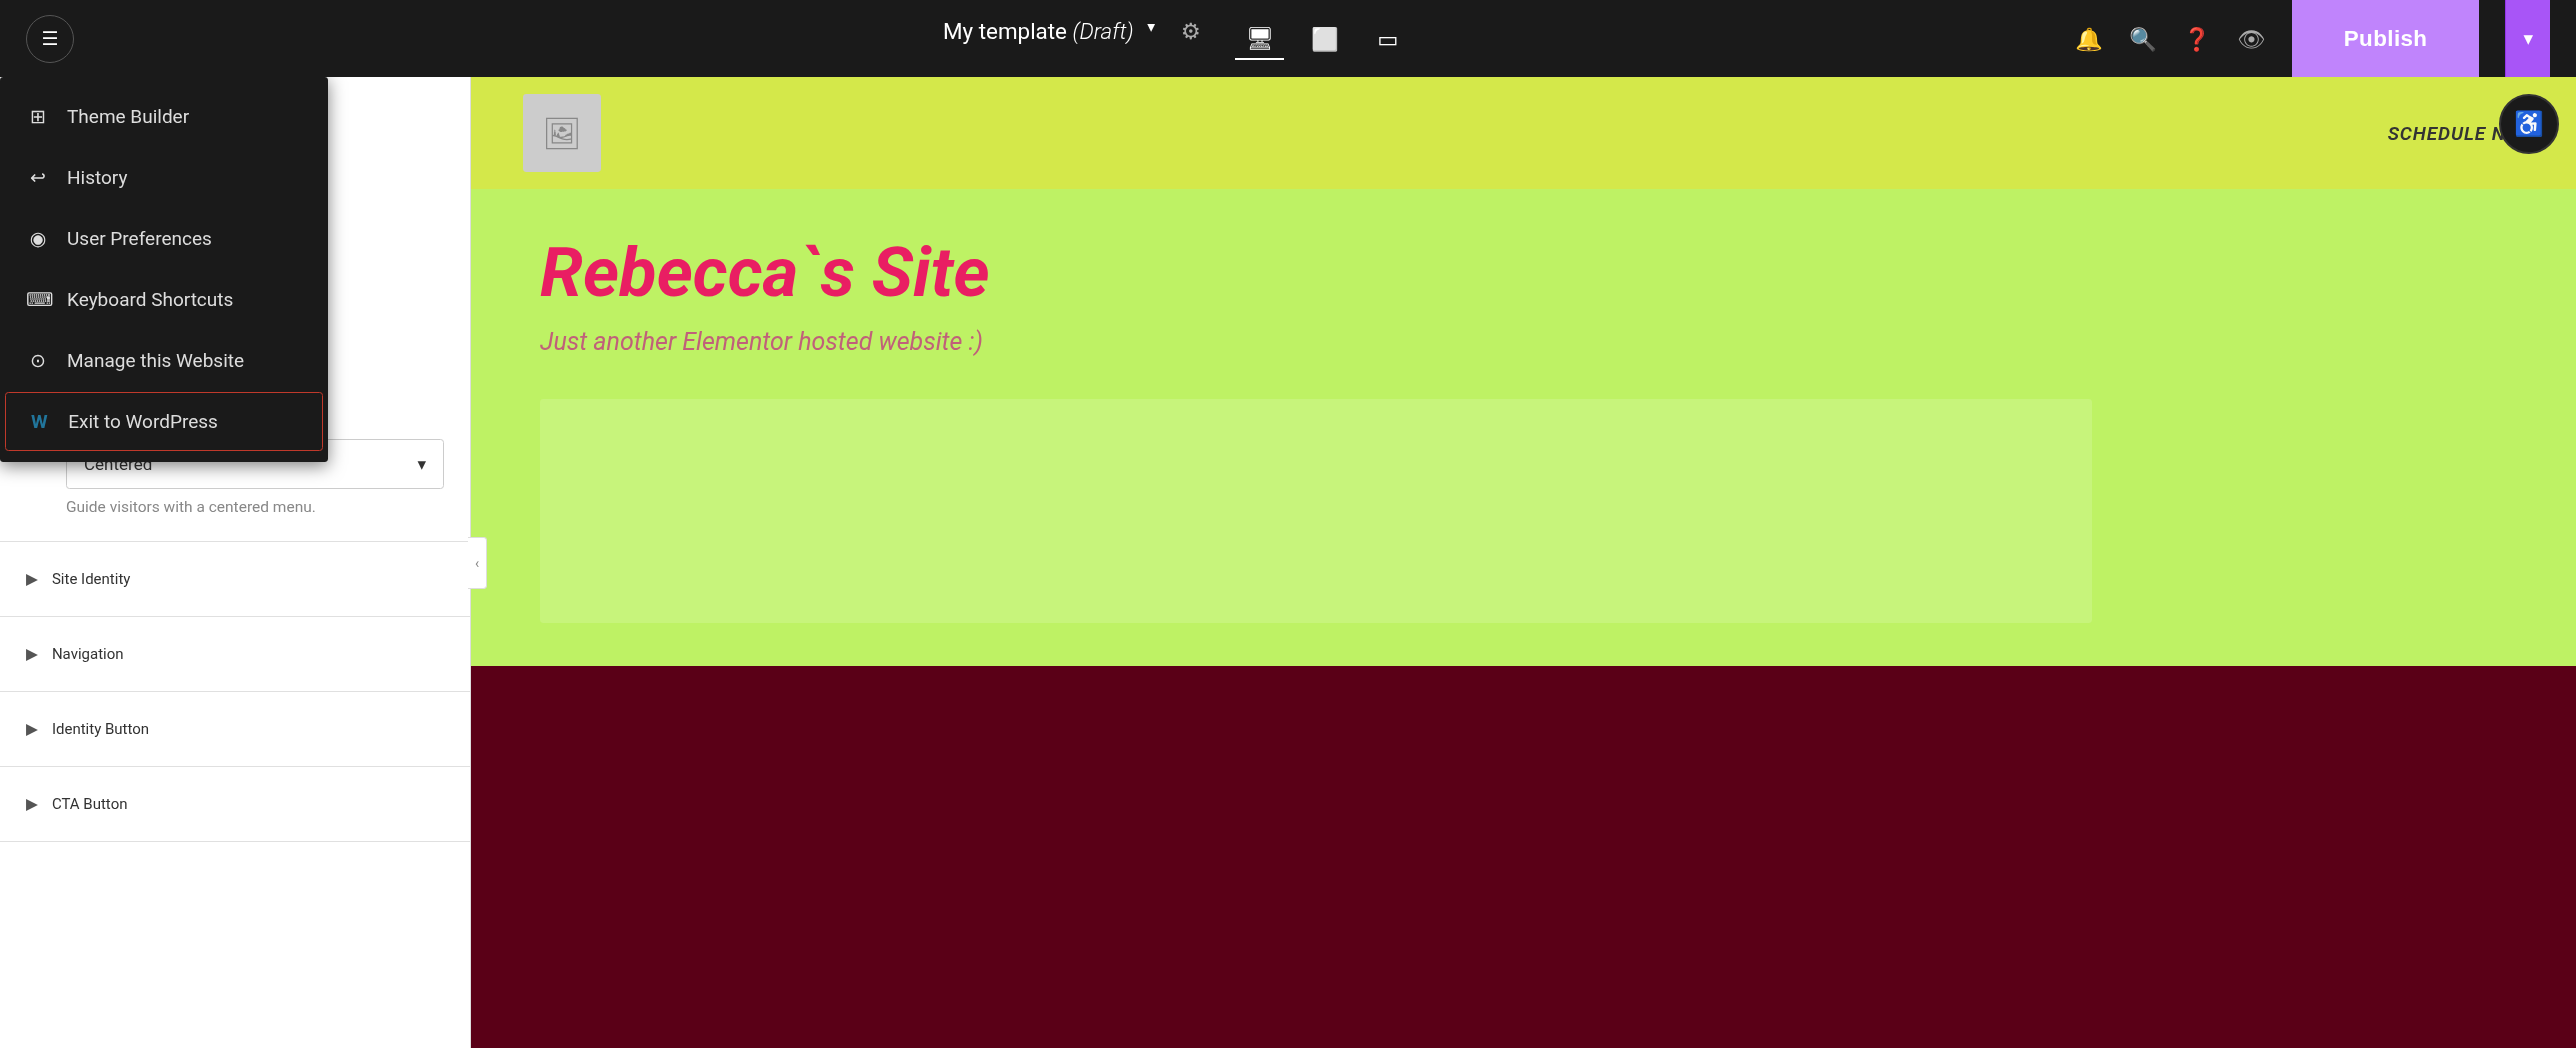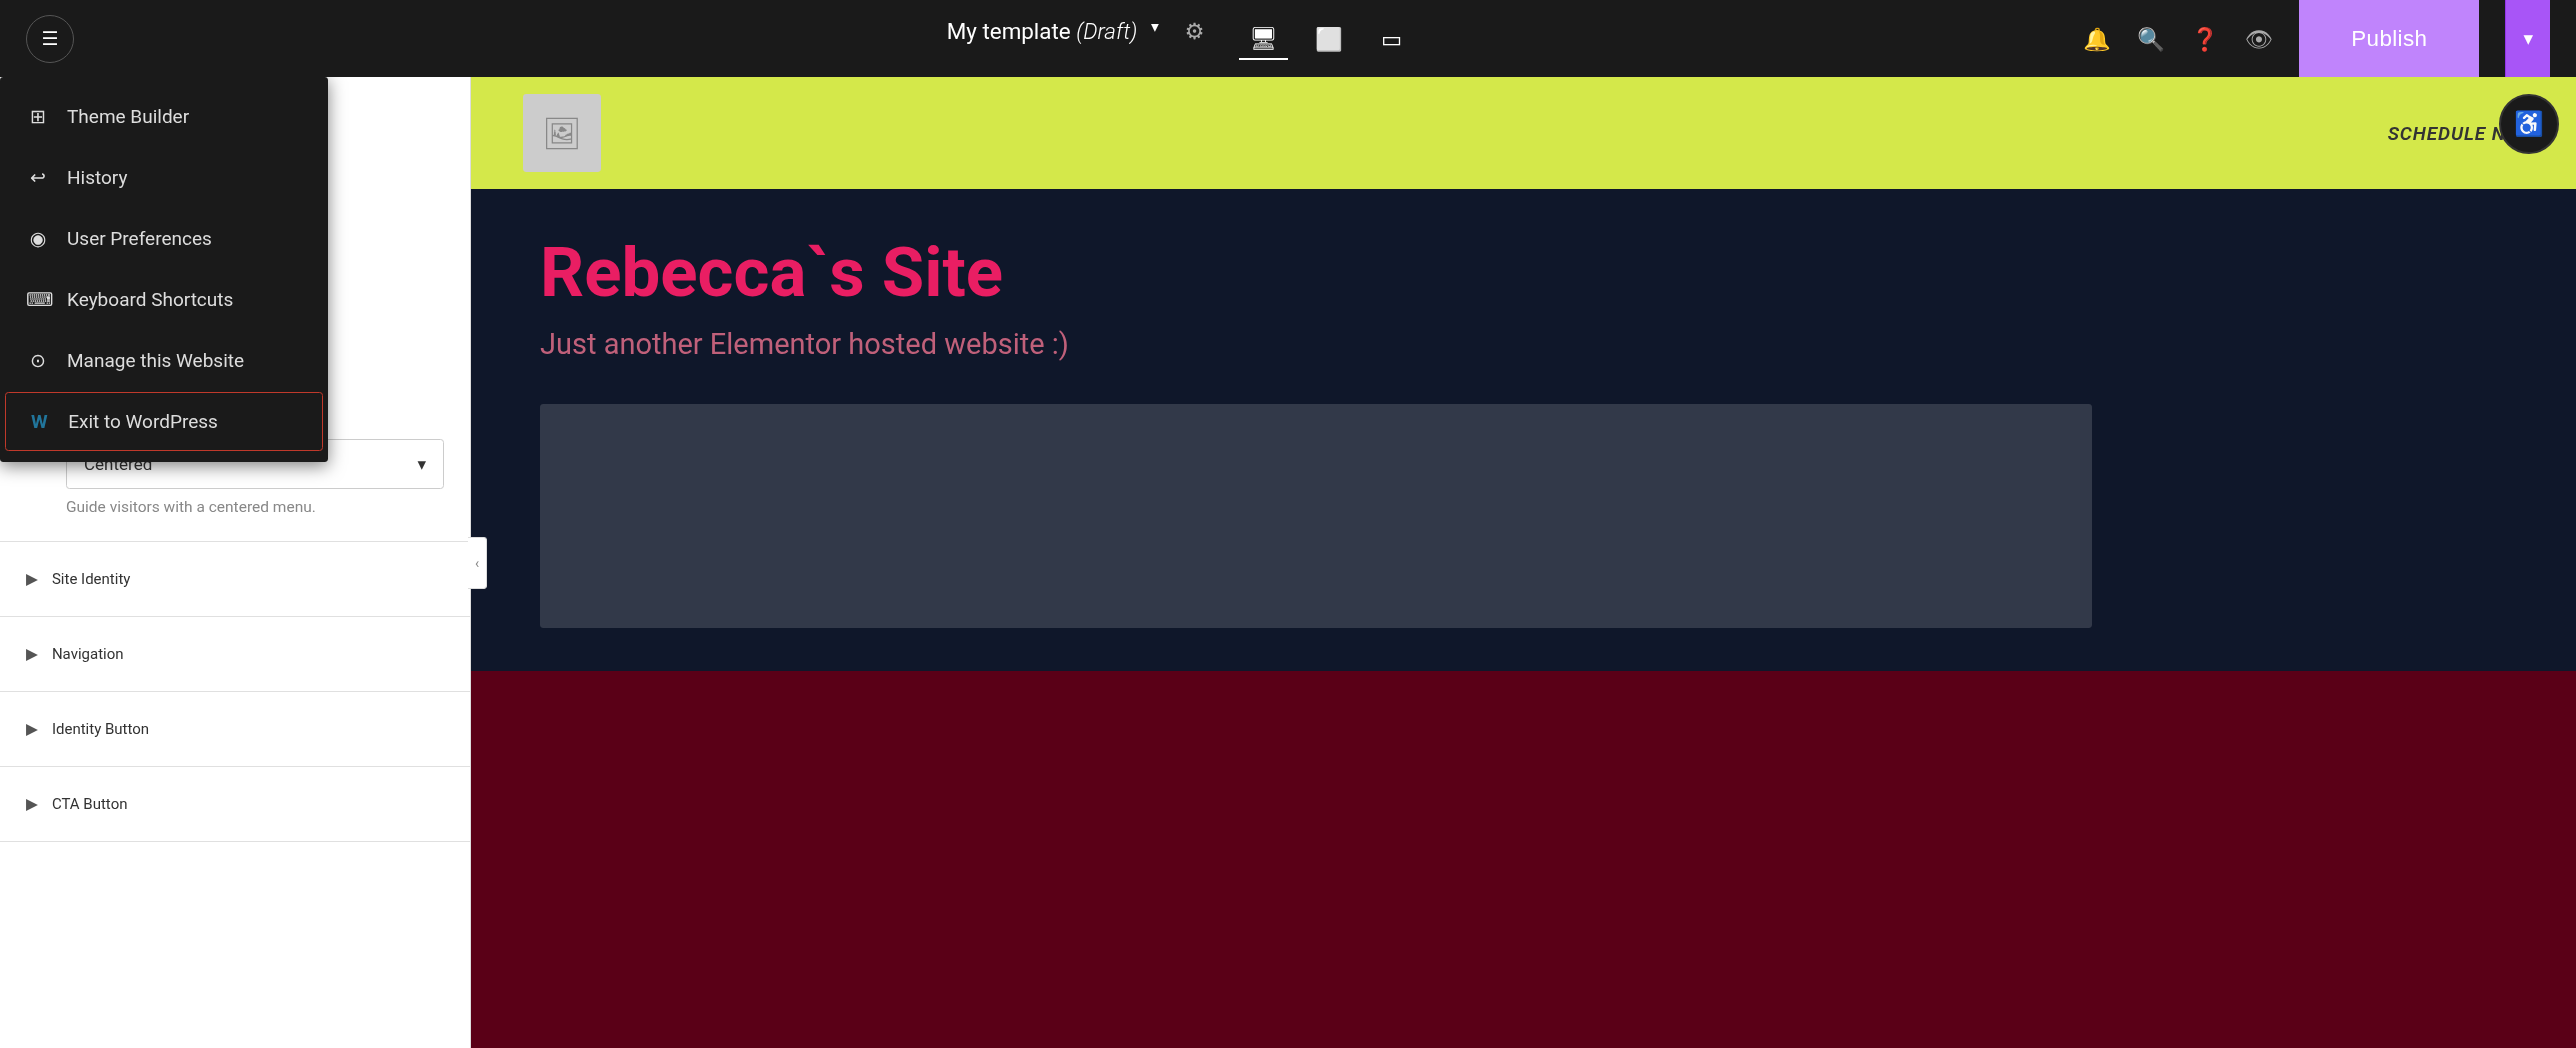--- a/index.html
+++ b/index.html
@@ -88,21 +88,21 @@
       font-size: 22.4px;
       cursor: pointer;
     }
     .publish-btn {
       background: #c084fc;
       color: white;
       border: none;
       padding: 12px 52px;
       height: 77px;
       font-size: 22.4px;
-      font-weight: 400;
+      font-weight: 700;
       cursor: pointer;
       letter-spacing: 0.4px;
     }
     .publish-arrow {
       background: #a855f7;
       color: white;
       border: none;
       height: 77px;
       padding: 0 17px;
       font-size: 19px;
@@ -267,32 +267,33 @@
       right: 52px;
       font-size: 19px;
       font-weight: 600;
       color: #333;
       letter-spacing: 0.9px;
       font-style: italic;
     }
 
     
     .site-content {
-      background: #0f172a;
+      background: #bef264;
       padding: 43px 69px;
+      font-style: italic;
     }
     .site-title {
       color: #e91e63;
       font-size: 69px;
       font-weight: 700;
       margin-bottom: 14px;
     }
     .site-subtitle {
       color: #c0607a;
-      font-size: 29px;
+      font-size: 25px;
       margin-bottom: 43px;
     }
     .site-image-placeholder {
       background: rgba(255,255,255,0.15);
       height: 224px;
       border-radius: 3.4px;
       max-width: 1552px;
     }
 
     

